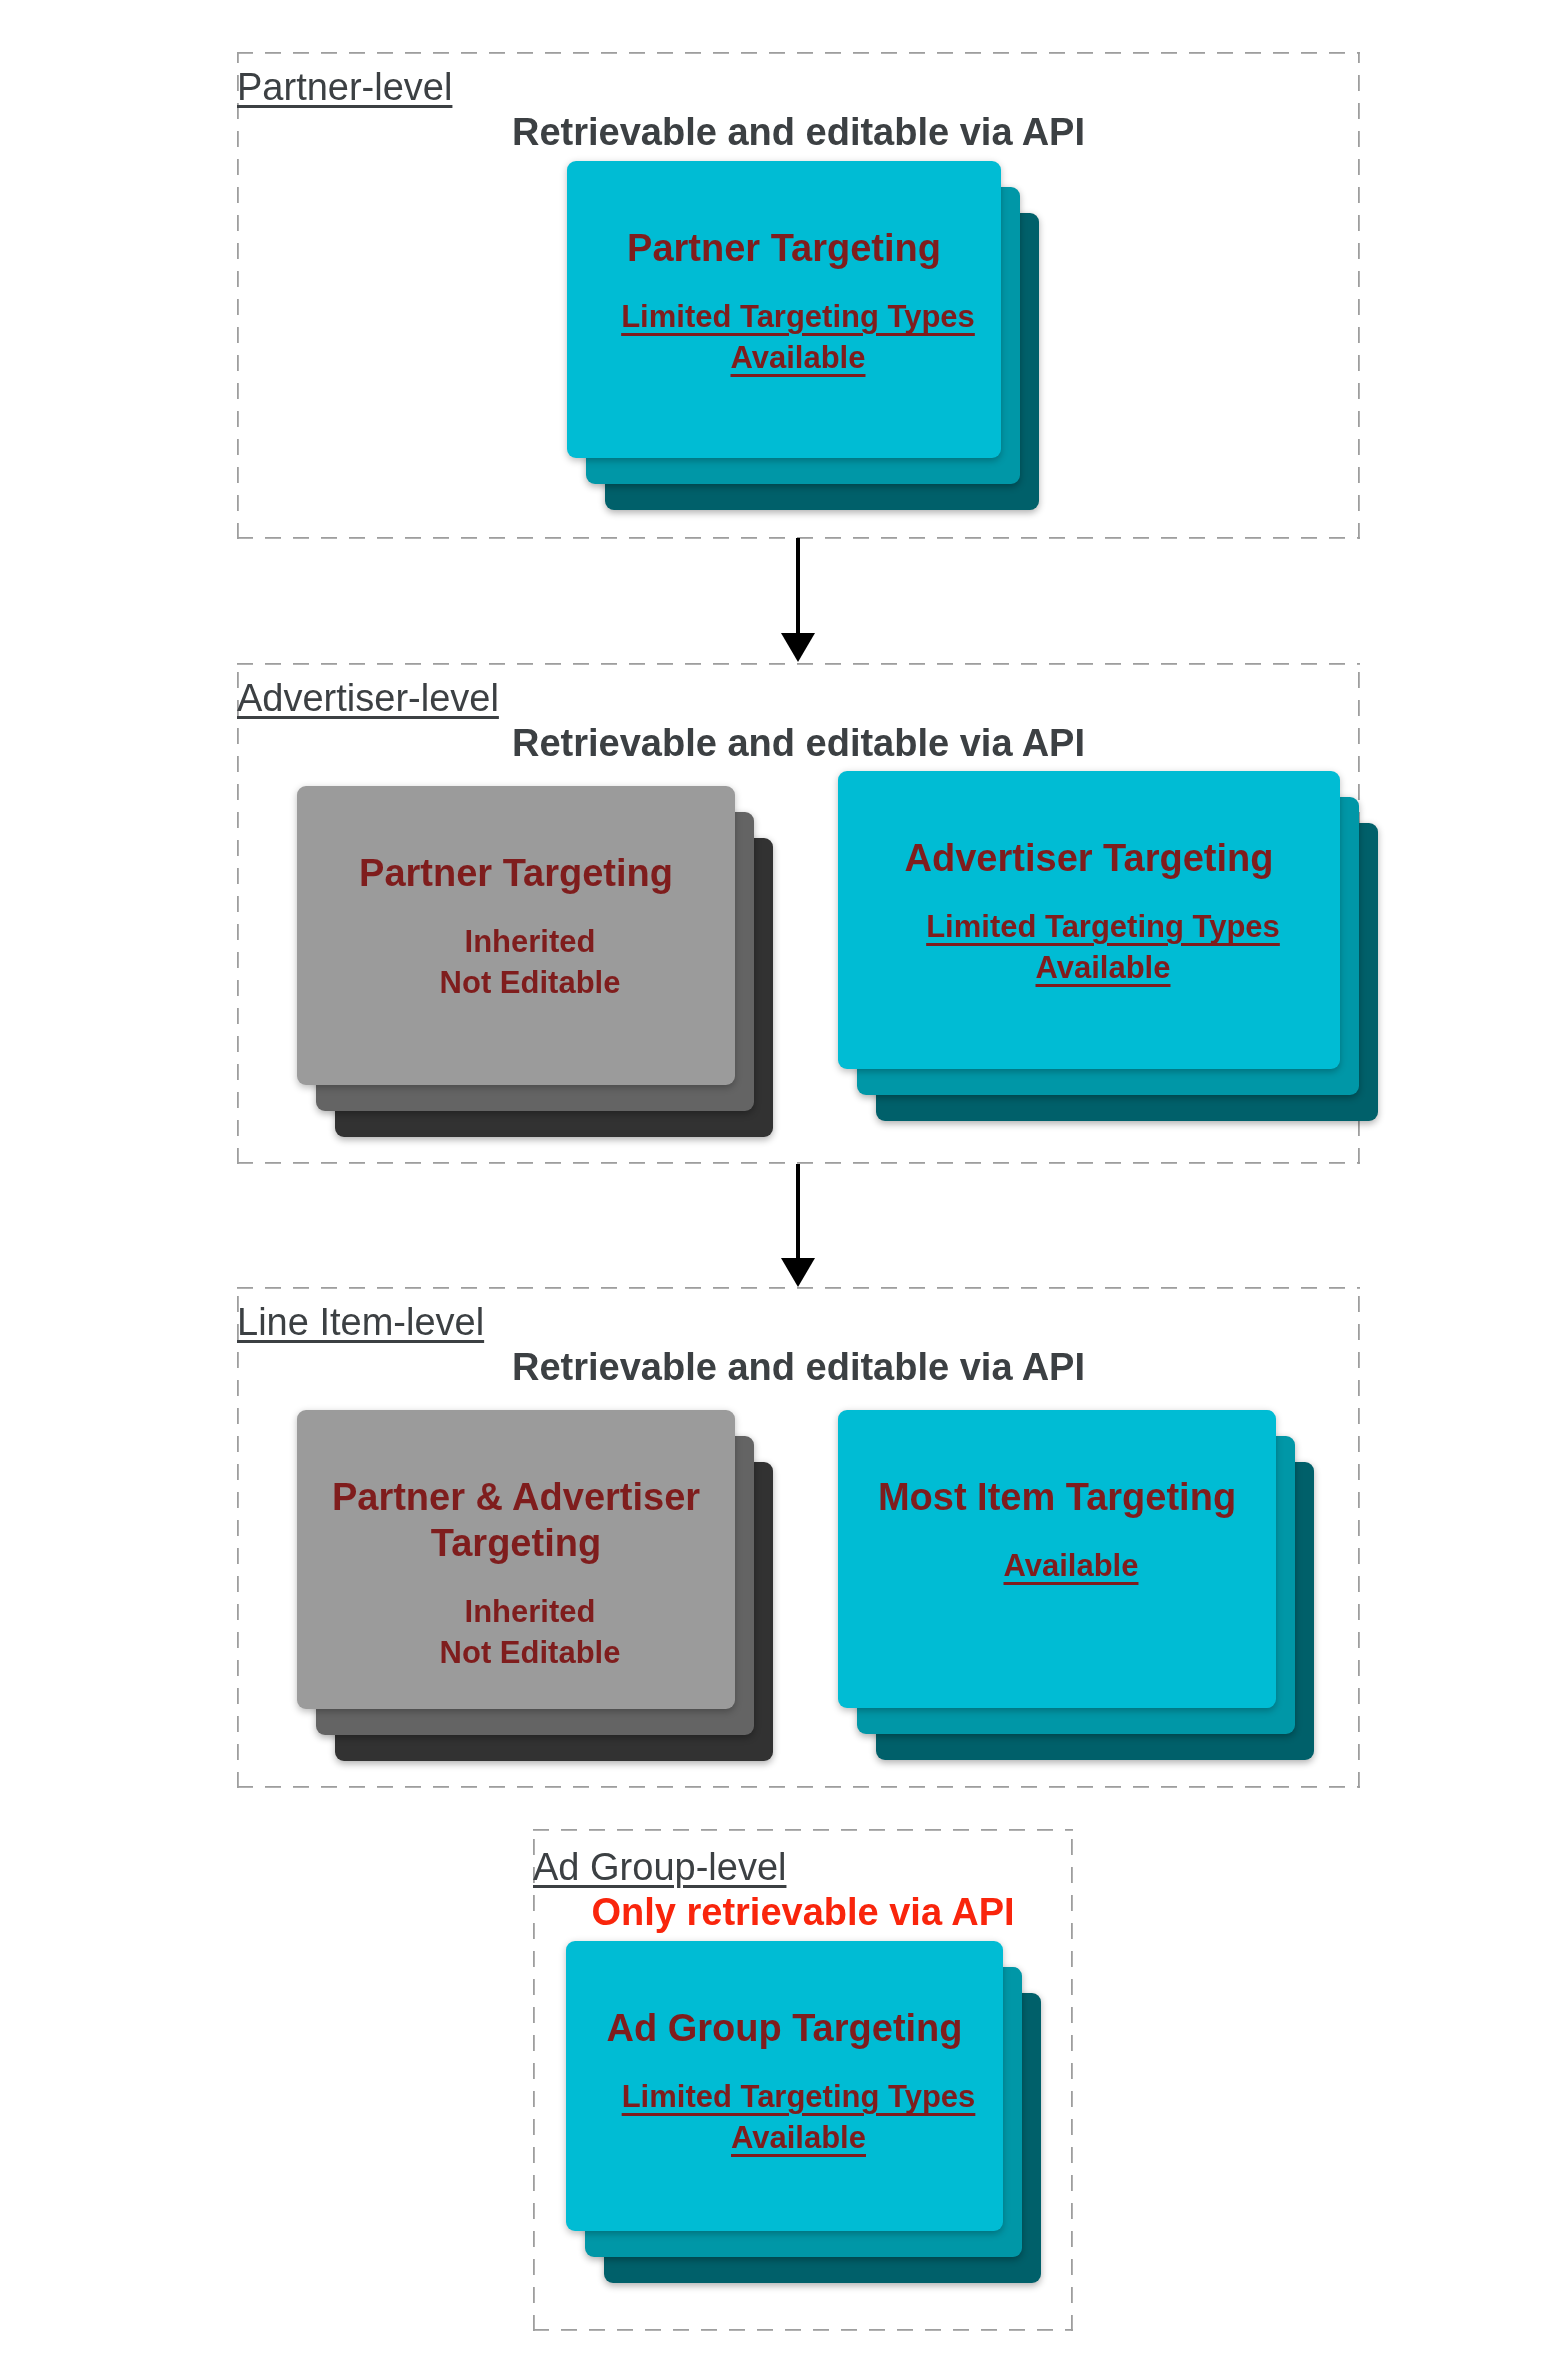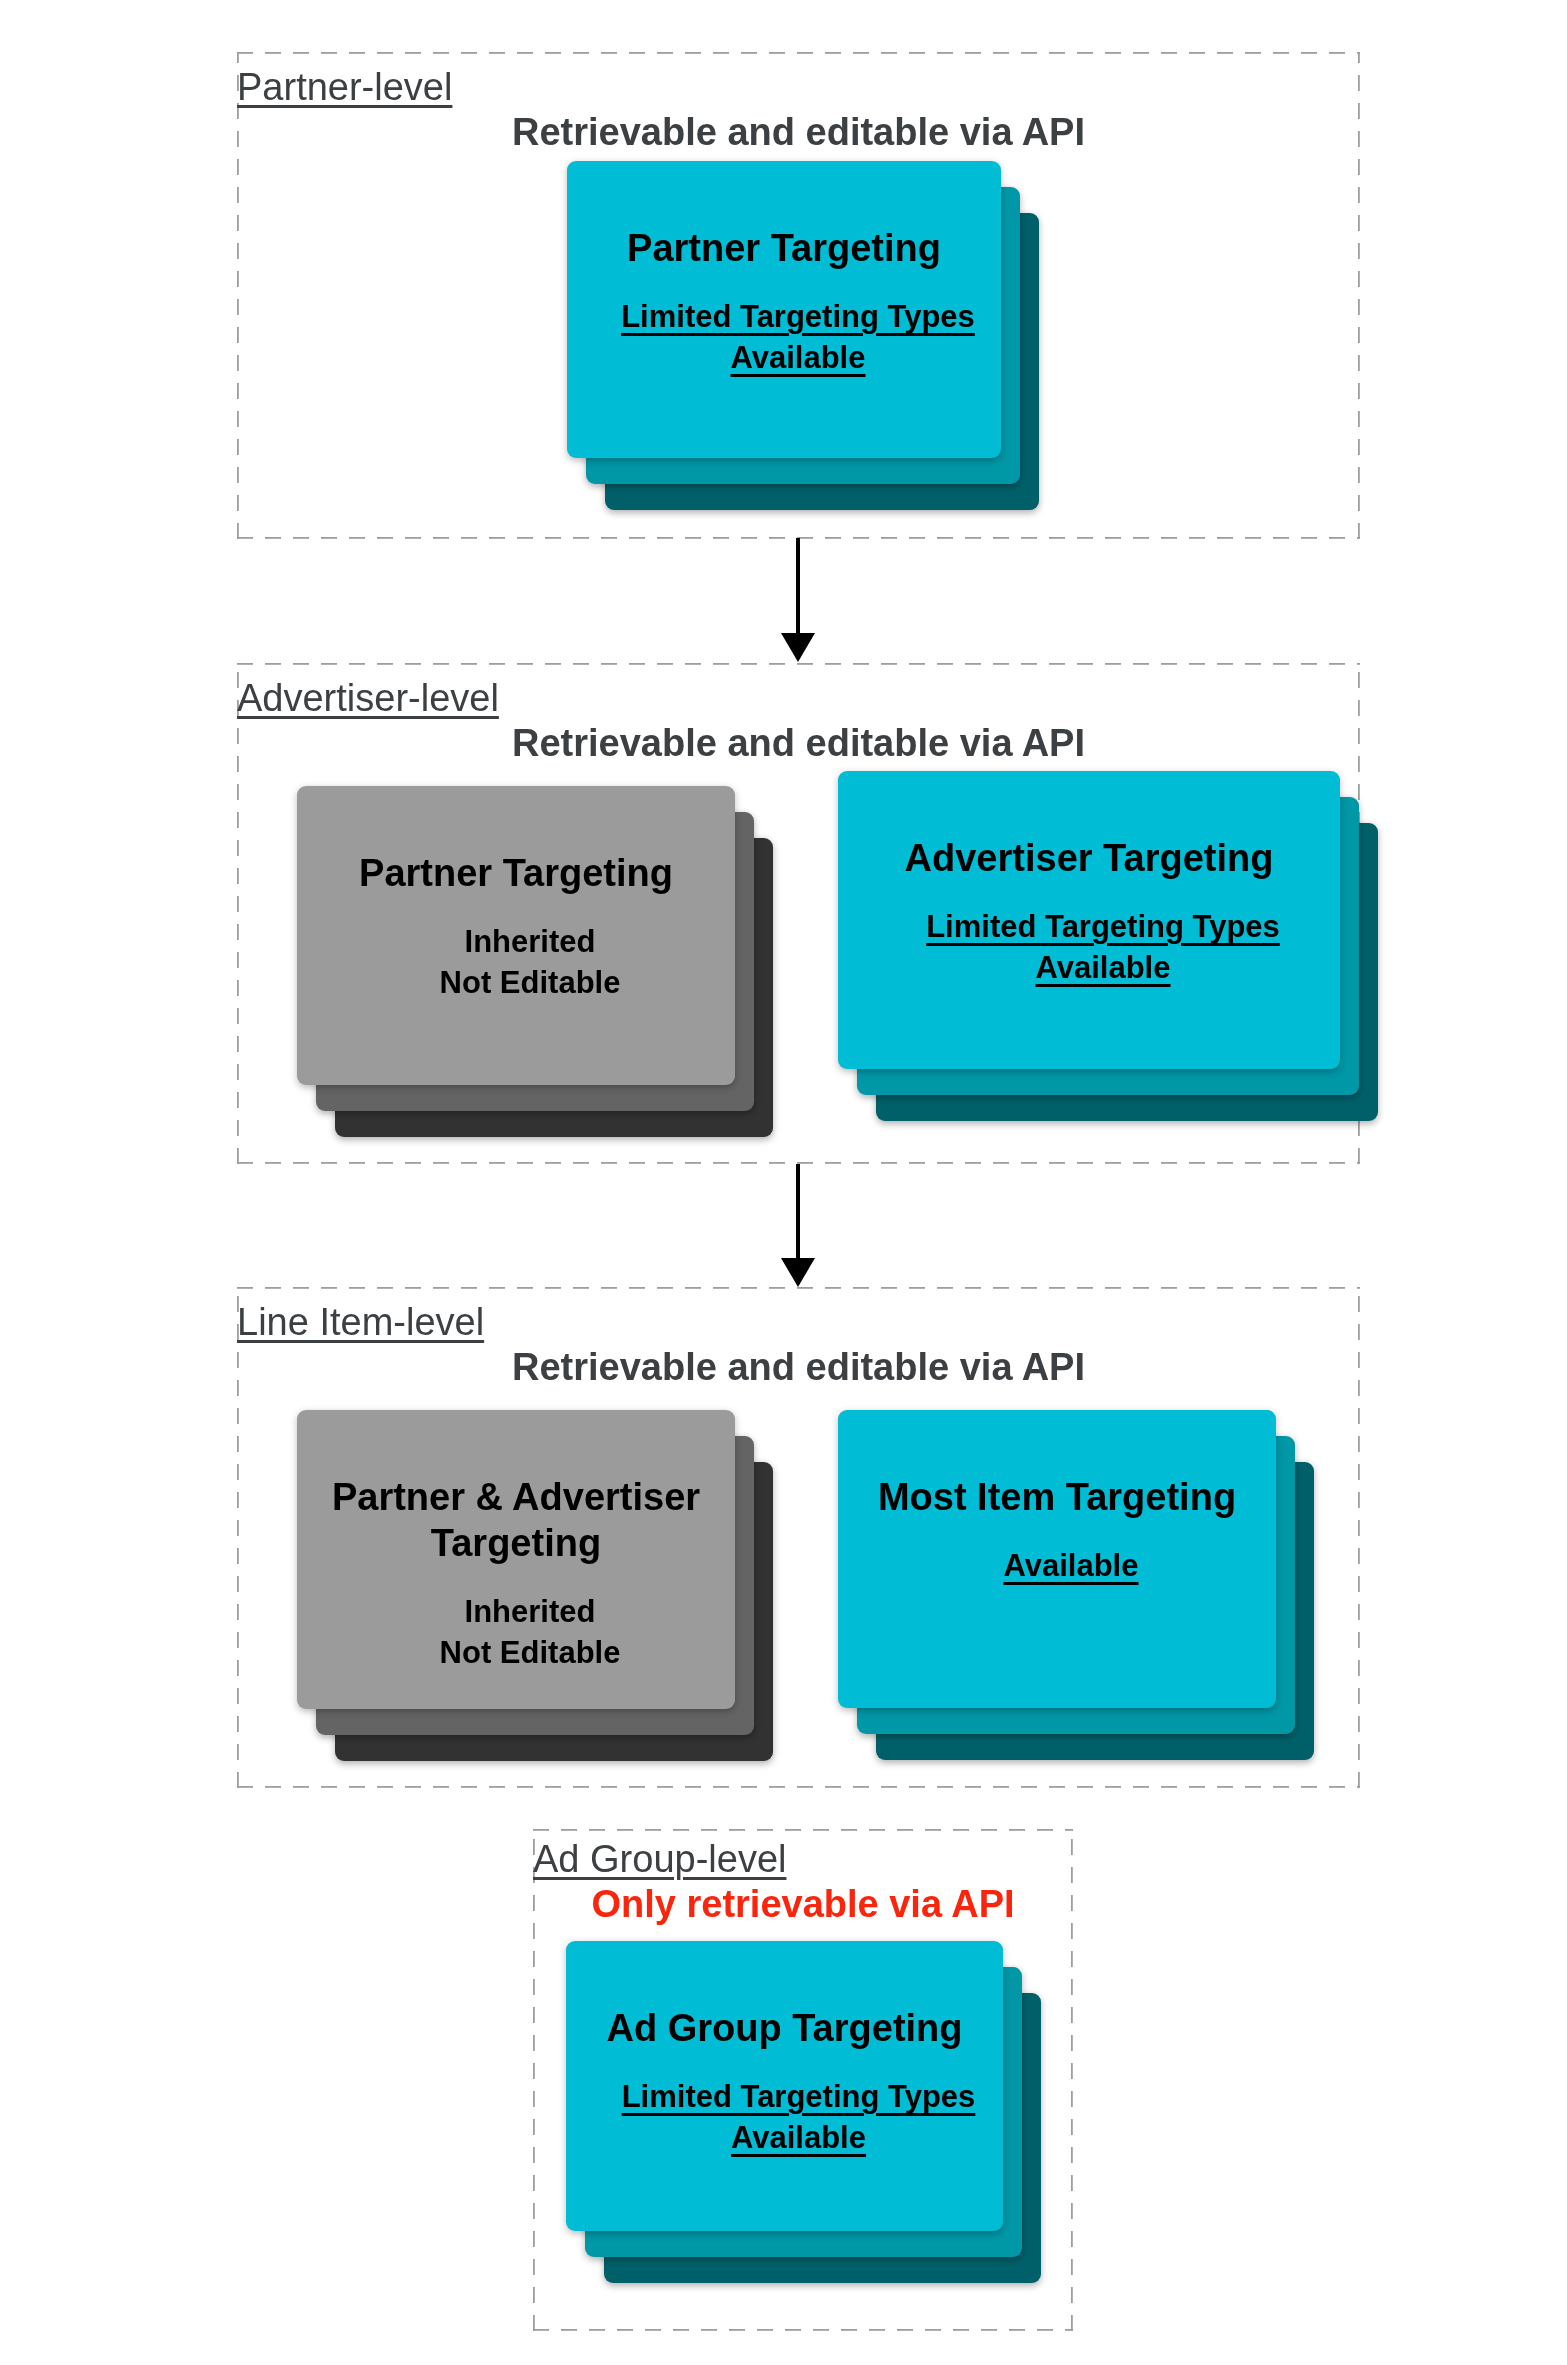--- a/index.html
+++ b/index.html
@@ -34,21 +34,21 @@
     box-shadow:0 2.7px 7.1px rgba(0,0,0,0.30);
   }
   .layer.mid{transform:translate(19px,26px);}
   .layer.back{transform:translate(38px,52px);}
   .cyan .layer.mid,.layer.cyan-mid{background:#0097a7;}
   .cyan .layer.back,.layer.cyan-back{background:#00606a;}
   .gray .layer.mid,.layer.gray-mid{background:#646464;}
   .gray .layer.back,.layer.gray-back{background:#323232;}
   .card{
     position:absolute;left:0;top:0;right:0;bottom:0;border-radius:9px;
-    color:#000000;text-align:center;box-shadow:0 2.7px 7.1px rgba(0,0,0,0.25);
+    color:#7f1d1d;text-align:center;box-shadow:0 2.7px 7.1px rgba(0,0,0,0.25);
   }
   .card.cyan{background:#00bcd4;}
   .card.gray{background:#9b9b9b;}
   .card-title{
     margin:64px auto 25px;max-width:427px;font-size:38px;line-height:46px;font-weight:700;
   }
   .card-line{font-size:31px;line-height:41px;font-weight:700;padding-left:28px;}
   .underlined .card-line{
     text-decoration:underline;text-decoration-thickness:2.7px;text-underline-offset:6.3px;
   }
@@ -141,21 +141,21 @@
     <div class="card cyan">
       <div class="card-title">Most Item Targeting</div>
       <div class="underlined">
         <div class="card-line">Available</div>
       </div>
     </div>
   </div>
 </section>
 
 <section class="panel" style="left:533px;top:1829px;width:540px;height:502px">
-  <div class="sec-title" style="margin-top:8px">Ad Group-level</div>
+  <div class="sec-title" style="margin-top:16px">Ad Group-level</div>
   <div class="sec-subtitle alert">Only retrievable via API</div>
 
   <div class="stack cyan" style="left:33px;top:112px;width:437px;height:290px">
     <div class="layer back"></div>
     <div class="layer mid"></div>
     <div class="card cyan">
       <div class="card-title">Ad Group Targeting</div>
       <div class="underlined">
         <div class="card-line">Limited Targeting Types</div>
         <div class="card-line">Available</div>

